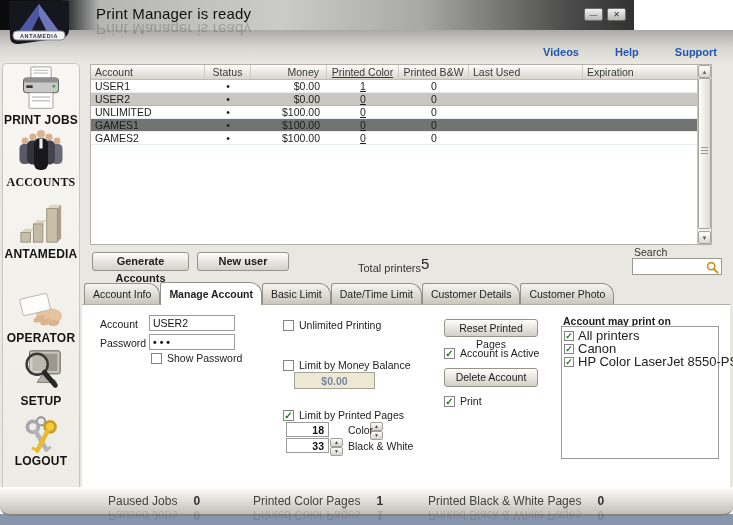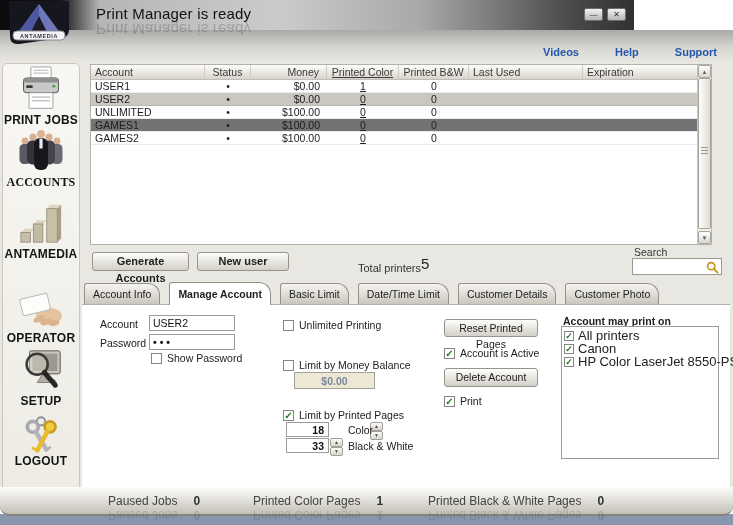--- a/index.html
+++ b/index.html
@@ -94,21 +94,21 @@
   .btn-newuser { left:197px; top:252px; width:92px; }
   .total-label { position:absolute; left:358px; top:262px; font-size:11px; color:#333; }
   .total-value { position:absolute; left:421px; top:255px; font-size:15px; color:#222; }
   .search-label { position:absolute; left:634px; top:246px; font-size:10.5px; color:#333; }
   .search-box {
     position:absolute; left:632px; top:258px; width:90px; height:17px;
     background:#fff; border:1px solid #9b998f;
   }
   .search-box svg { position:absolute; right:2px; top:2px; }
   
-  .tabs { position:absolute; left:84px; top:283px; height:21px; display:flex; gap:9px; z-index:3; }
+  .tabs { position:absolute; left:84px; top:283px; height:21px; display:flex; gap:0; z-index:3; }
   .tab {
     height:21px; padding:4px 8px 0 8px; font-size:10.5px; color:#1e1e1e; white-space:nowrap;
     background:linear-gradient(#f6f5f1,#c9c6bc);
     border:1px solid #93918a; border-bottom:none; border-radius:3px 12px 0 0; cursor:pointer;
   }
   .tab.active {
     background:#ffffff; font-weight:bold; height:23px; margin-top:-1px; padding-top:5px;
     position:relative; z-index:4;
   }
   

